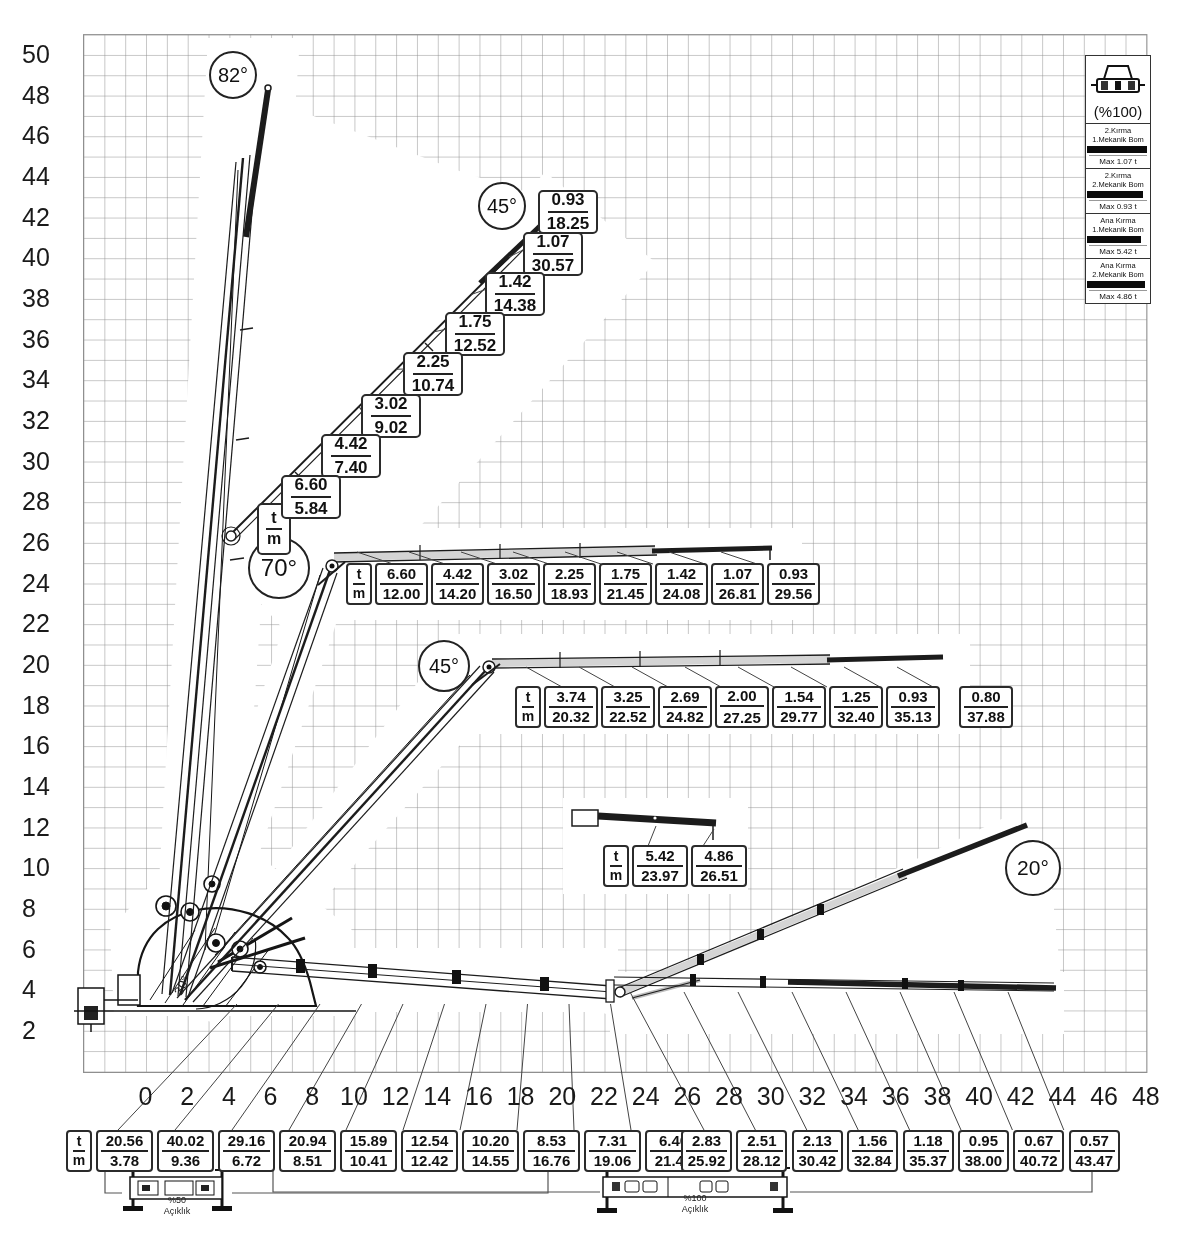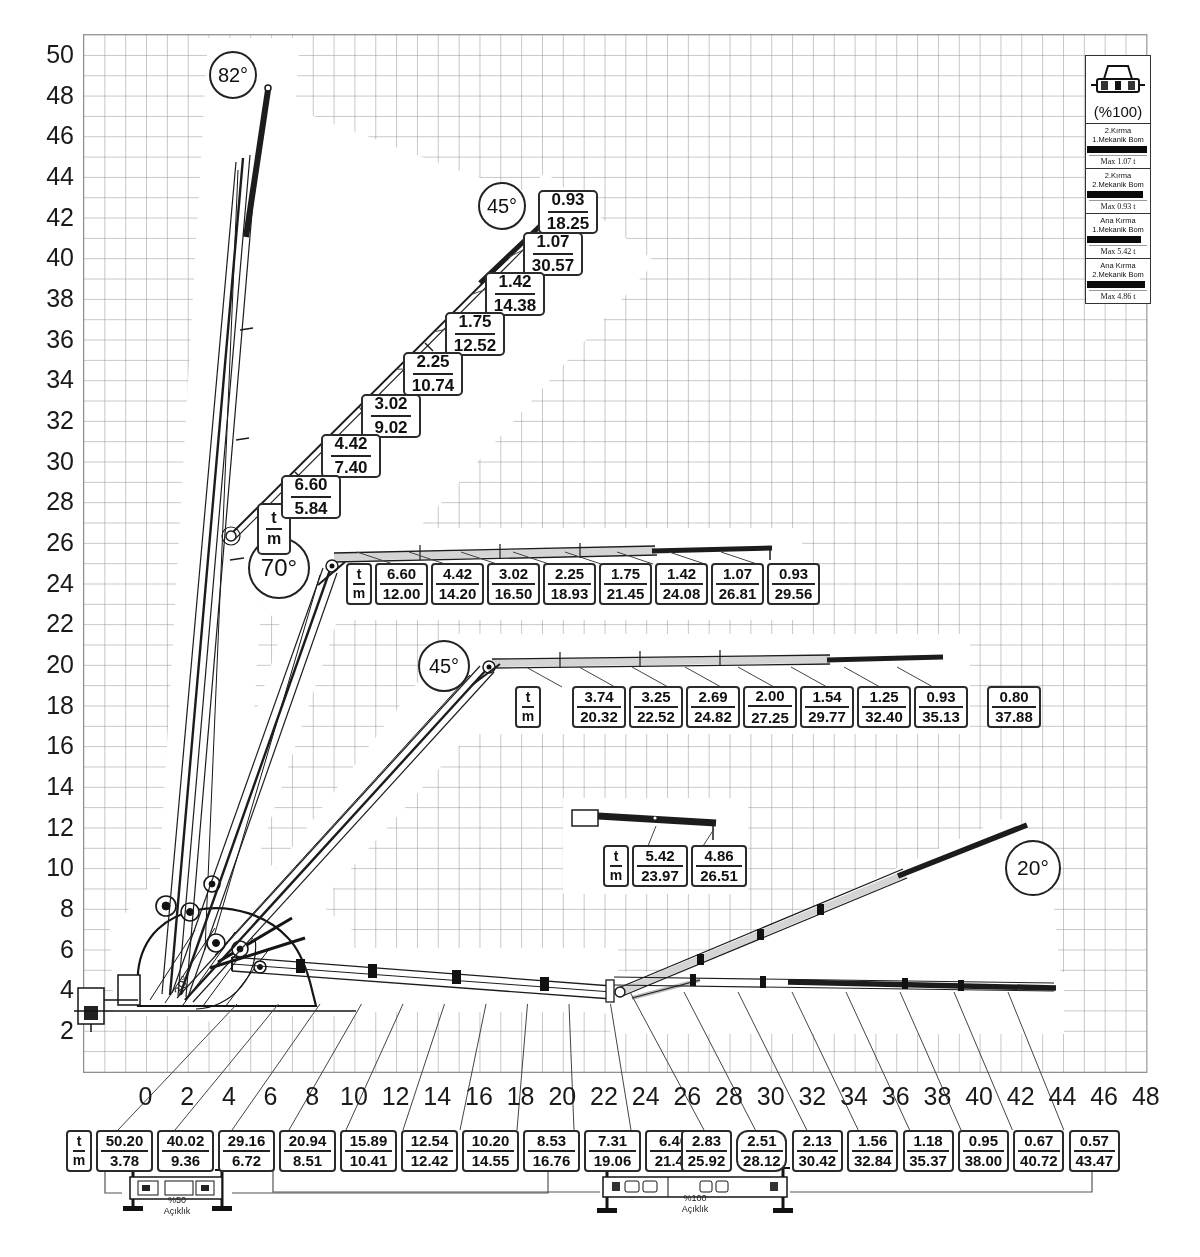--- a/index.html
+++ b/index.html
@@ -1,20 +1,20 @@
 <!DOCTYPE html>
 <html><head>
 <meta charset="utf-8">
 <style>
   html,body{margin:0;padding:0;background:#fff;}
   .stage{position:relative;width:1200px;height:1257px;background:#fff;overflow:hidden;
          font-family:"Liberation Sans",sans-serif;color:#111;}
   svg.draw{position:absolute;left:0;top:0;}
   .tick{position:absolute;font-size:25px;color:#1a1a1a;}
-  .ytick{width:52px;text-align:right;}
+  .ytick{width:52px;text-align:left;}
   .xtick{width:60px;text-align:center;}
   .circle{position:absolute;border:2.5px solid #222;border-radius:50%;background:#fff;
           display:flex;align-items:center;justify-content:center;font-size:20px;}
   .lbox{position:absolute;width:56px;height:40px;border:2px solid #2b2b2b;border-radius:5px;
         background:#fff;display:flex;flex-direction:column;align-items:center;justify-content:center;
         font-weight:bold;font-size:17px;line-height:1.05;}
   .lbox .tt{border-bottom:2px solid #222;padding:0 3px 2px;}
   .lbox .mm{padding-top:2px;}
   .trow{position:absolute;display:flex;}
   .cell{height:38px;border:2px solid #2b2b2b;border-radius:4px;background:#fff;
@@ -32,21 +32,21 @@
         justify-content:center;font-weight:bold;font-size:16px;line-height:1.05;}
   .tmbox .tt{border-bottom:2px solid #222;padding:0 5px 1px;}
   .tmbox .mm{padding-top:1px;}
   .legend{position:absolute;left:1085px;top:55px;width:64px;border:1.5px solid #333;background:#fff;
         text-align:center;}
   .legend .iconwrap{padding:2px 0 0;}
   .legend .cap{font-size:15px;padding:1px 0 3px;}
   .lentry{border-top:1.5px solid #333;padding:2px 0 2px;}
   .lentry .l1,.lentry .l2{font-size:7.5px;line-height:1.2;}
   .lentry .bar{height:7px;background:#0b0b0b;margin:2px 2px 2px 1px;}
-  .lentry .lmax{font-size:8px;border-top:1px solid #999;padding-top:1px;margin:0 3px;font-family:Liberation Serif, serif;}
+  .lentry .lmax{font-size:8px;border-top:1px solid #999;padding-top:1px;margin:0 3px;}
   .trklabel{position:absolute;font-size:9px;line-height:1.25;text-align:center;color:#222;width:70px;}
   .rot30{position:absolute;left:172px;top:978px;font-size:13px;transform:rotate(-63deg);color:#222;}
 </style>
 </head>
 <body>
 
 <div class="stage">
 
 <svg class="draw" width="1200" height="1257" viewBox="0 0 1200 1257">
   <defs>
@@ -437,21 +437,21 @@
         <div class="cell" style="width: 49px;">
           <span class="tt">0.93</span>
           <span class="mm">29.56</span>
         </div>
       </div>
       <div class="trow" style="left: 515px; top: 686px; column-gap: 3px;">
         <div class="tmcell">
           <span class="tt">t</span>
           <span class="mm">m</span>
         </div>
-        <div class="cell" style="width: 50px; margin-left: 28px;">
+        <div class="cell" style="width: 50px;">
           <span class="tt">3.74</span>
           <span class="mm">20.32</span>
         </div>
         <div class="cell" style="width: 50px;">
           <span class="tt">3.25</span>
           <span class="mm">22.52</span>
         </div>
         <div class="cell" style="width: 50px;">
           <span class="tt">2.69</span>
           <span class="mm">24.82</span>
@@ -490,21 +490,21 @@
           <span class="tt">4.86</span>
           <span class="mm">26.51</span>
         </div>
       </div>
       <div class="trow" style="left: 66px; top: 1130px; column-gap: 4px;">
         <div class="tmcell">
           <span class="tt">t</span>
           <span class="mm">m</span>
         </div>
         <div class="cell" style="width: 53px;">
-          <span class="tt">50.20</span>
+          <span class="tt">20.56</span>
           <span class="mm">3.78</span>
         </div>
         <div class="cell" style="width: 53px;">
           <span class="tt">40.02</span>
           <span class="mm">9.36</span>
         </div>
         <div class="cell" style="width: 53px;">
           <span class="tt">29.16</span>
           <span class="mm">6.72</span>
         </div>
@@ -535,21 +535,21 @@
         <div class="cell" style="width: 53px;">
           <span class="tt">6.40</span>
           <span class="mm">21.43</span>
         </div>
       </div>
       <div class="trow" style="left: 681px; top: 1130px; column-gap: 4.4px;">
         <div class="cell" style="width: 47px;">
           <span class="tt">2.83</span>
           <span class="mm">25.92</span>
         </div>
-        <div class="cell" style="width: 47px; border-radius: 12px;">
+        <div class="cell" style="width: 47px;">
           <span class="tt">2.51</span>
           <span class="mm">28.12</span>
         </div>
         <div class="cell" style="width: 47px;">
           <span class="tt">2.13</span>
           <span class="mm">30.42</span>
         </div>
         <div class="cell" style="width: 47px;">
           <span class="tt">1.56</span>
           <span class="mm">32.84</span>

